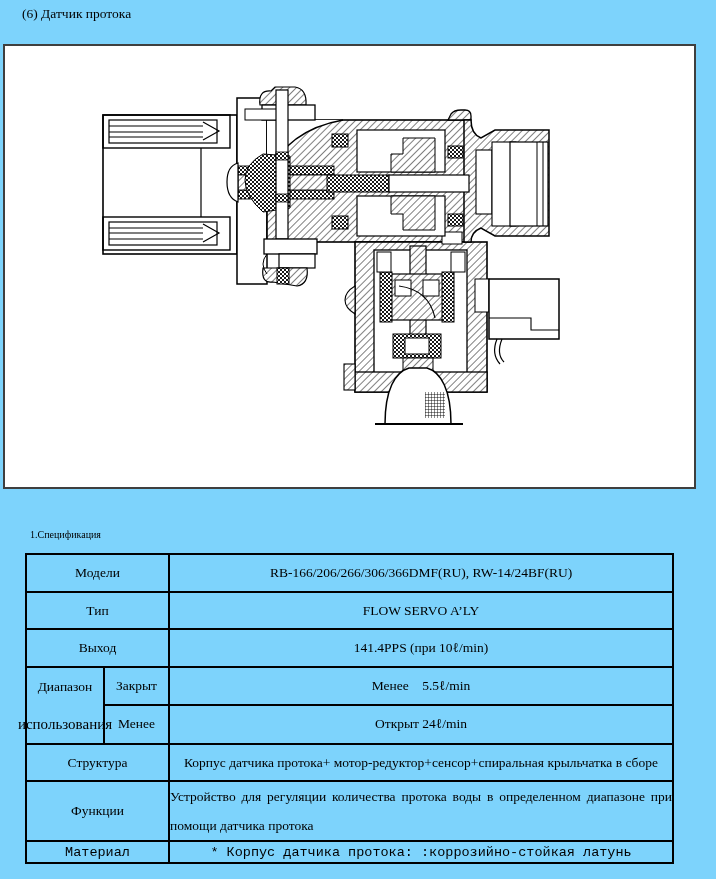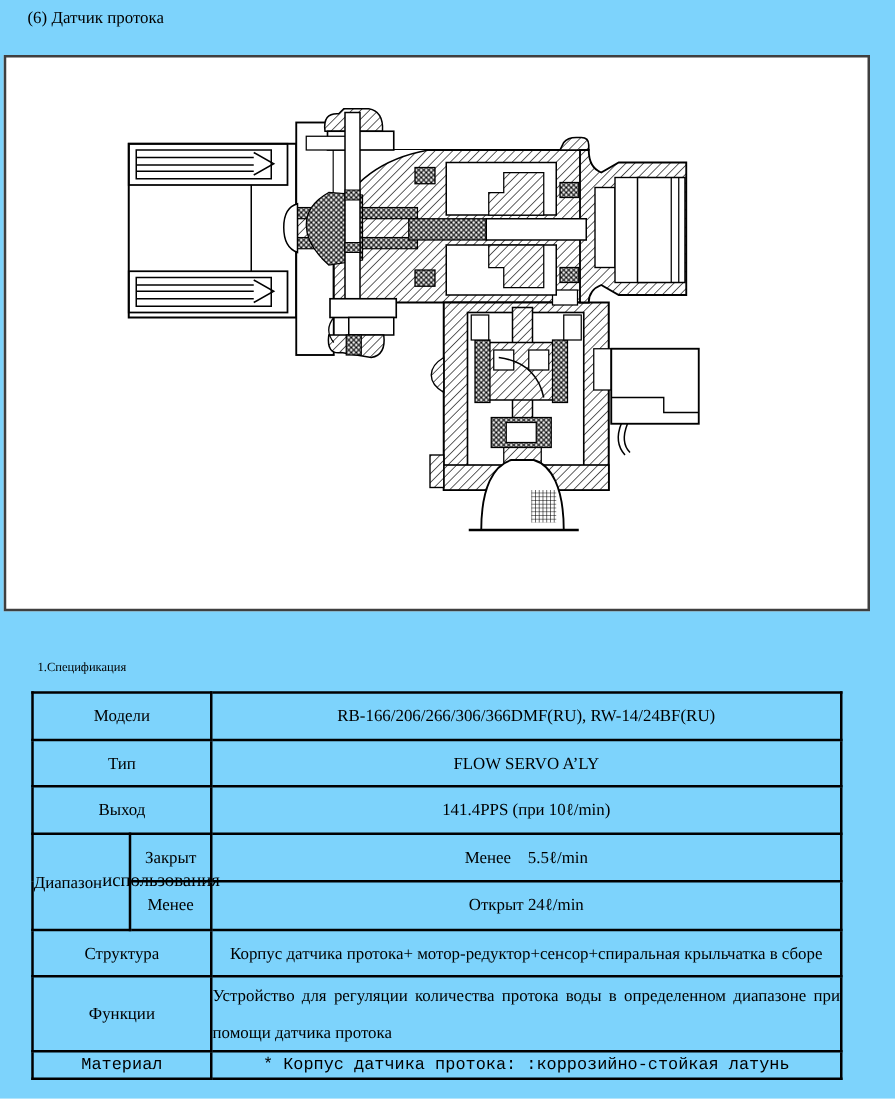--- a/index.html
+++ b/index.html
@@ -8,21 +8,21 @@
   .heading{position:absolute;left:22px;top:6px;font-size:13.5px;white-space:pre;}
   .figure-box{position:absolute;left:3px;top:44px;width:689px;height:441px;border:2px solid #3f3f3f;background:#fff;}
   .figure-box svg{display:block;width:100%;height:100%;}
   .section-title{position:absolute;left:30px;top:529px;font-size:10px;}
   table.spec{position:absolute;left:25px;top:553px;width:647px;border-collapse:collapse;table-layout:fixed;font-size:13.5px;}
   table.spec td{border:2px solid #000;padding:0;vertical-align:middle;}
   td.lbl{text-align:center;margin-left:11px;}
   td.val{text-align:center;white-space:pre-wrap;}
   td.val-left{text-align:center;padding-left:7px;white-space:pre-wrap;}
   td.val-just{text-align:justify;padding:0 7px;line-height:29px;}
-  .range-cell{display:flex;justify-content:space-around;align-items:center;height:100%;}
+  .range-cell{display:flex;flex-direction:column;justify-content:space-around;align-items:center;height:100%;}
   .range-line1{font-size:13.5px;}
   .range-line2{font-size:15px;}
   .c1{width:78px;} .c2{width:65px;} .c3{width:504px;}
 </style>
 </head>
 <body>
 
 <div class="page">
 
   <div class="heading">(6) Датчик протока</div>

